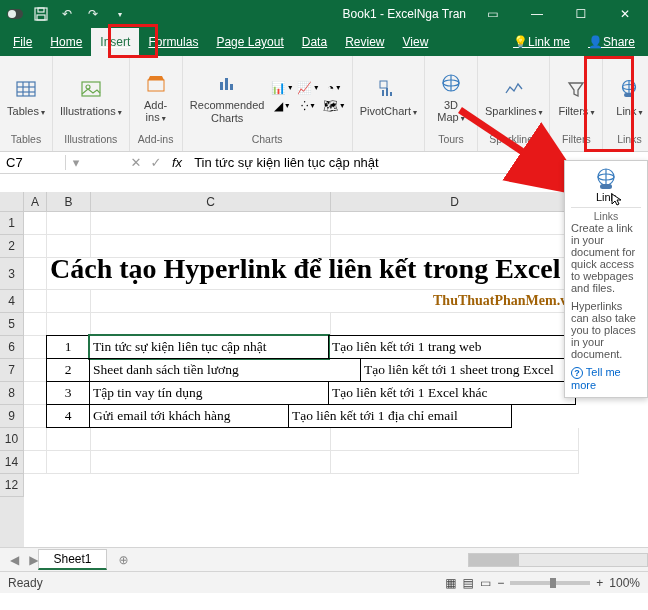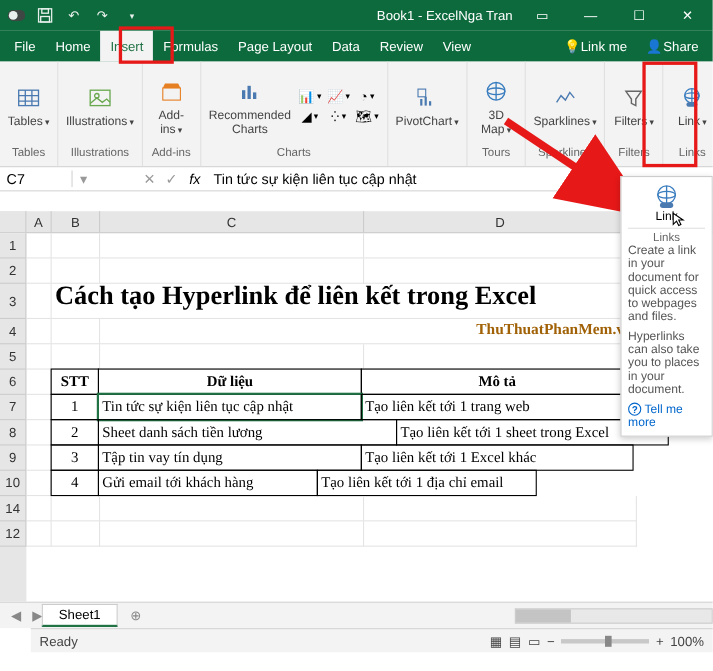--- a/index.html
+++ b/index.html
@@ -3,21 +3,21 @@
 <meta charset="utf-8">
 <style>
 * { box-sizing: border-box; }
 body { margin: 0; font-family: 'Segoe UI', Tahoma, sans-serif; font-size: 12px; background: #fff; width: 648px; height: 610px; overflow: hidden; position: relative; }
 .titlebar { background: #0d6a3d; color: #fff; height: 28px; display: flex; align-items: center; }
 .qat { display: flex; align-items: center; gap: 8px; padding: 0 6px; }
 .qat-icon { width: 18px; height: 18px; display: flex; align-items: center; justify-content: center; color: #fff; opacity: .9; }
 .title-center { flex: 1; text-align: right; }
 .title-right { display: flex; align-items: center; gap: 10px; padding-right: 6px; }
 .win-btn { width: 34px; height: 24px; display: flex; align-items: center; justify-content: center; }
-.menubar { background: #0d6a3d; color: #fff; height: 28px; display: flex; align-items: center; padding: 0 4px; }
+.menubar { background: #0d6a3d; color: #fff; height: 28px; display: flex; align-items: center; padding: 0 4px; text-decoration: underline; }
 .menu-item { padding: 0 9px; height: 28px; display: flex; align-items: center; }
 .menu-item.active { background: #f3f3f3; color: #217346; }
 .menubar-spacer { flex: 1; }
 .ribbon { background: #f3f3f3; border-bottom: 1px solid #d4d4d4; height: 96px; display: flex; align-items: stretch; }
 .ribbon-group { display: flex; flex-direction: column; align-items: center; justify-content: space-between; padding: 4px 2px; border-right: 1px solid #e0e0e0; position: relative; }
 .ribbon-group .group-body { display: flex; align-items: center; gap: 4px; flex: 1; }
 .ribbon-group .group-label { font-size: 10.5px; color: #666; padding-bottom: 2px; }
 .rb-btn { display: flex; flex-direction: column; align-items: center; justify-content: center; padding: 2px 5px; text-align: center; font-size: 11px; color: #444; min-width: 48px; }
 .rb-btn .rb-icon { width: 28px; height: 28px; display: flex; align-items: center; justify-content: center; margin-bottom: 2px; }
 .rb-btn .rb-label { line-height: 1.1; }
@@ -33,25 +33,25 @@
 .col-hdr { border-right: 1px solid #ccc; text-align: center; font-size: 12px; color: #333; line-height: 20px; }
 .row-hdrs { width: 24px; background: #e6e6e6; }
 .row-hdr { height: 23px; border-bottom: 1px solid #ccc; border-right: 1px solid #ccc; text-align: center; font-size: 12px; color: #333; line-height: 23px; }
 .grid-body { flex: 1; }
 .grid-row { display: flex; height: 23px; }
 .cell { border-right: 1px solid #e4e4e4; border-bottom: 1px solid #e4e4e4; padding: 0 3px; font-size: 13.5px; font-family: 'Times New Roman', serif; line-height: 22px; overflow: hidden; white-space: nowrap; }
 .cell.tb { border: 1px solid #000; margin: -1px 0 0 -1px; }
 .cell.th { font-weight: bold; text-align: center; }
 .cell.ctr { text-align: center; }
 .cell.sel { outline: 2px solid #217346; outline-offset: -1px; }
-.big-title { font-size: 24px; font-weight: bold; white-space: nowrap; font-family: 'Times New Roman', serif; }
+.big-title { font-size: 28px; font-weight: bold; white-space: nowrap; font-family: 'Times New Roman', serif; }
 .subtitle { color: #a16207; font-weight: bold; text-align: right; font-size: 14px; font-family: 'Times New Roman', serif; }
 .sheet-tabs { display: flex; align-items: center; height: 24px; background: #f3f3f3; border-top: 1px solid #d4d4d4; }
 .sheet-tab { background: #fff; border: 1px solid #ccc; border-bottom: 2px solid #217346; padding: 2px 14px; font-size: 12px; }
-.status-bar { height: 22px; background: #f3f3f3; border-top: 1px solid #d4d4d4; display: flex; align-items: center; padding: 0 8px; justify-content: space-between; font-size: 12px; color: #444; margin-left: 28px; }
+.status-bar { height: 22px; background: #f3f3f3; border-top: 1px solid #d4d4d4; display: flex; align-items: center; padding: 0 8px; justify-content: space-between; font-size: 12px; color: #444; }
 .zoom-ctrl { display: flex; align-items: center; gap: 6px; }
 .slider { width: 80px; height: 4px; background: #c8c8c8; position: relative; }
 .slider::after { content: ''; position: absolute; left: 50%; top: -3px; width: 6px; height: 10px; background: #888; }
 .red-box { outline: 3px solid #e71818; outline-offset: -1px; position: absolute; pointer-events: none; z-index: 50; }
 .arrow { position: absolute; z-index: 49; pointer-events: none; }
 .tooltip { position: absolute; right: 0; top: 160px; width: 84px; background: #fff; border: 1px solid #ccc; padding: 6px; font-size: 11px; box-shadow: 0 2px 6px rgba(0,0,0,.2); z-index: 60; }
 .tooltip .tt-link { display: flex; flex-direction: column; align-items: center; margin-bottom: 4px; }
 .tooltip .tt-links-label { text-align: center; font-size: 10.5px; color: #666; border-top: 1px solid #e0e0e0; padding-top: 2px; }
 .tooltip .tt-title { font-weight: bold; margin: 4px 0; }
 .tooltip .tt-tell { color: #0066cc; margin-top: 6px; }
@@ -308,47 +308,41 @@
           <div class="cell subtitle" style="width:488px">ThuThuatPhanMem.vn</div>
         </div>
     <div class="grid-row">
           <div class="cell" style="width:23px"></div>
           <div class="cell" style="width:44px"></div>
           <div class="cell" style="width:240px"></div>
           <div class="cell" style="width:248px"></div>
         </div>
     <div class="grid-row">
           <div class="cell" style="width:23px"></div>
-          <div class="cell tb th" style="width:44px">STT</div>
-          <div class="cell tb th" style="width:240px">Dữ liệu</div>
-          <div class="cell tb th" style="width:248px">Mô tả</div>
-        </div>
-    <div class="grid-row">
-          <div class="cell" style="width:23px"></div>
           <div class="cell tb ctr" style="width:44px">1</div>
           <div class="cell tb sel" style="width:240px">Tin tức sự kiện liên tục cập nhật</div>
           <div class="cell tb" style="width:248px">Tạo liên kết tới 1 trang web</div>
         </div>
     <div class="grid-row">
           <div class="cell" style="width:23px"></div>
           <div class="cell tb ctr" style="width:44px">2</div>
           <div class="cell tb" style="width:272px">Sheet danh sách tiền lương</div>
           <div class="cell tb" style="width:248px">Tạo liên kết tới 1 sheet trong Excel</div>
         </div>
     <div class="grid-row">
           <div class="cell" style="width:23px"></div>
           <div class="cell tb ctr" style="width:44px">3</div>
           <div class="cell tb" style="width:240px">Tập tin vay tín dụng</div>
           <div class="cell tb" style="width:248px">Tạo liên kết tới 1 Excel khác</div>
         </div>
     <div class="grid-row">
           <div class="cell" style="width:23px"></div>
           <div class="cell tb ctr" style="width:44px">4</div>
           <div class="cell tb" style="width:200px">Gửi email tới khách hàng</div>
-          <div class="cell tb" style="width:200px">Tạo liên kết tới 1 địa chỉ email</div>
+          <div class="cell tb" style="width:224px">Tạo liên kết tới 1 địa chỉ email</div>
         </div>
     <div class="grid-row">
           <div class="cell" style="width:23px"></div>
           <div class="cell" style="width:44px"></div>
           <div class="cell" style="width:240px"></div>
           <div class="cell" style="width:248px"></div>
         </div>
     <div class="grid-row">
           <div class="cell" style="width:23px"></div>
           <div class="cell" style="width:44px"></div>

